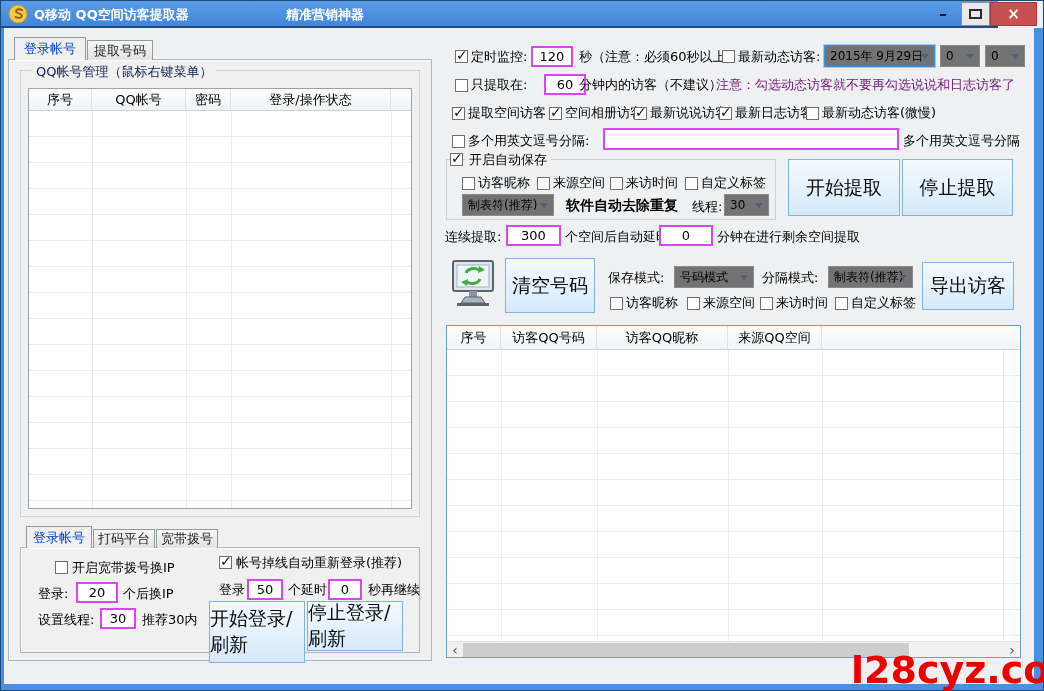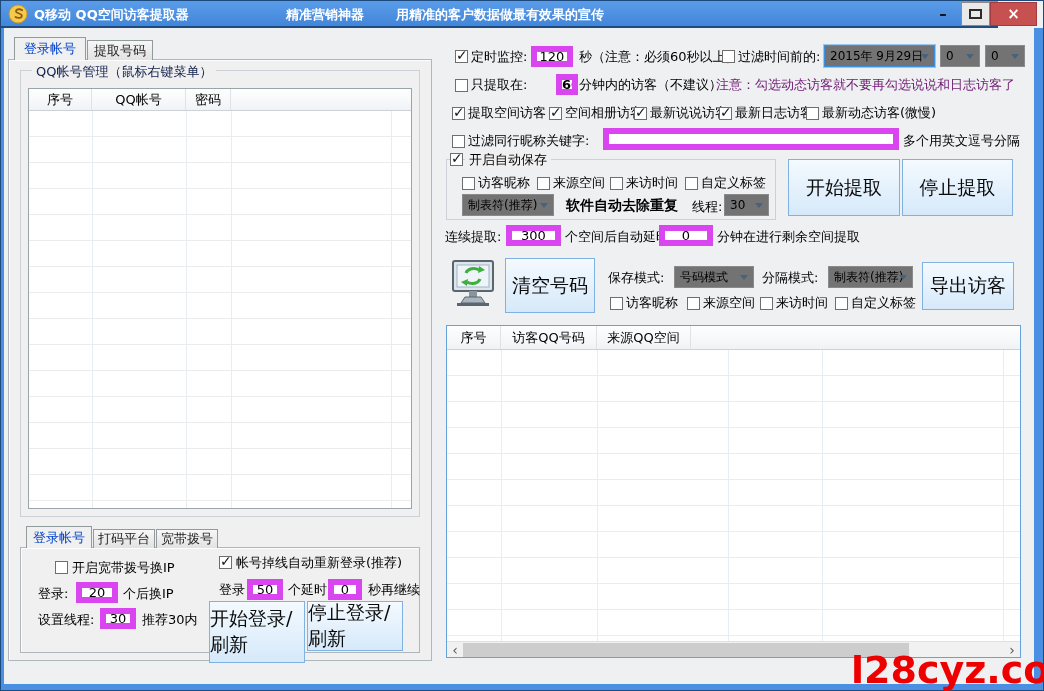--- a/index.html
+++ b/index.html
@@ -32,21 +32,21 @@
     box-shadow: inset 1px 1px 0 #fdfdfd; }
   .gbox { position:absolute; border:1px solid #cbd1d6; z-index:2; }
   .gbox-legend { position:absolute; font-size:13px; color:#13214d; background:#f0f0f0; padding:0 4px; white-space:nowrap; z-index:3; }
 
   
   .cb { position:absolute; width:13px; height:13px; background:#fff; border:1px solid #6e6e6e; z-index:5; }
   .cb.checked::after { content:"✓"; position:absolute; left:0; top:-4px; font-size:14px; font-weight:bold; color:#161616; }
   .lbl { position:absolute; font-size:13px; white-space:nowrap; color:#000; z-index:5; line-height:16px; }
   .lbl.red { color:#701a75; }
   .lbl.bold14 { font-weight:bold; font-size:14px; }
-  .tbox { position:absolute; height:21px; border:6px solid #d946ef; background:#fff; text-align:center;
+  .tbox { position:absolute; height:21px; border:2px solid #d946ef; background:#fff; text-align:center;
     font-size:13px; font-family:inherit; z-index:5; padding:0; }
   .dd { position:absolute; height:22px; background:#737373; border:1px solid #8a8a8a; z-index:5; }
   .dd .dd-text { position:absolute; left:5px; top:50%; transform:translateY(-50%); font-size:12px; white-space:nowrap; }
   .dd .dd-arrow { position:absolute; right:5px; top:8px; width:0; height:0;
     border-left:4px solid transparent; border-right:4px solid transparent; border-top:5px solid #47617e; }
   .dd.focus { border:1px solid #3d8fe0; box-shadow:0 0 0 1px #9cc6ee; }
   .btn { position:absolute; display:flex; align-items:center; justify-content:center; font-size:19px; color:#0a0a0a;
     background:linear-gradient(#f4fafe,#d6e9fa); border:1px solid #7fb2e2; z-index:5; }
 
   
@@ -78,21 +78,20 @@
 
 <div class="titlebar">
   <span class="abs" style="left:8px;top:4px">
     <svg width="20" height="20" viewBox="0 0 20 20">
       <circle cx="10" cy="10" r="9" fill="#f7c948" stroke="#c9972b"></circle>
       <path d="M14.2 6.3 C12 4.6 8.4 5 8 7 c-.3 1.6 1.6 2.1 3 2.5 1.5 .4 3.2 1 2.8 2.7 c-.5 2 -4 2.3 -6.3 .8" fill="none" stroke="#8a5d12" stroke-width="1.8" stroke-linecap="round"></path>
     </svg>
   </span>
   <span class="t-text" style="left:34px">Q移动 QQ空间访客提取器</span>
   <span class="t-text" style="left:286px">精准营销神器</span>
-  <span class="t-text" style="left:396px">用精准的客户数据做最有效果的宣传</span>
   <div class="win-min">
       <span>–</span>
     </div>
   <div class="win-max">
       <span class="sq"></span>
     </div>
   <div class="win-close">
       <span>×</span>
     </div>
 </div>
@@ -106,20 +105,21 @@
 <div class="tpanel" style="left:8px;top:59px;width:424px;height:602px"></div>
 
 <div class="gbox" style="left:20px;top:70px;width:400px;height:447px"></div>
 <span class="gbox-legend" style="left:32px;top:63px">QQ帐号管理（鼠标右键菜单）</span>
 
 <div class="dtable gray" style="left:28px;top:88px;width:384px;height:421px">
   <div class="thead">
     <div class="th" style="width:63px">序号</div>
     <div class="th" style="width:94px">QQ帐号</div>
     <div class="th" style="width:45px">密码</div>
+    <div class="th" style="width:160px">登录/操作状态</div>
     <div class="th" style="width:20px;border-right:none"></div>
   </div>
   <div class="tbody" style="height:397px">
     <div class="vline" style="left:63px"></div>
     <div class="vline" style="left:157px"></div>
     <div class="vline" style="left:202px"></div>
     <div class="vline" style="left:362px"></div>
   </div>
 </div>
 
@@ -159,53 +159,53 @@
   </div>
 <div class="btn" style="left:307px;top:601px;width:96px;height:50px">
     <span>停止登录/刷新</span>
   </div>
 
 <span class="cb checked" style="left:455px;top:50px"></span>
 <span class="lbl" style="left:471px;top:49px">定时监控:</span>
 <input class="tbox" style="left: 531px; top: 46px; width: 42px;" value="120">
 <span class="lbl" style="left:579px;top:49px">秒（注意：必须60秒以上）</span>
 <span class="cb" style="left:722px;top:50px"></span>
-<span class="lbl" style="left:738px;top:49px">过滤时间前的:</span>
+<span class="lbl" style="left:738px;top:49px">最新动态访客:</span>
 <div class="dd focus" style="left:824px;top:45px;width:111px">
   <span class="dd-text">2015年 9月29日</span>
   <span class="dd-arrow"></span>
 </div>
 <div class="dd" style="left:940px;top:45px;width:40px">
   <span class="dd-text">0</span>
   <span class="dd-arrow"></span>
 </div>
 <div class="dd" style="left:985px;top:45px;width:40px">
   <span class="dd-text">0</span>
   <span class="dd-arrow"></span>
 </div>
 
 <span class="cb" style="left:455px;top:79px"></span>
 <span class="lbl" style="left:471px;top:77px">只提取在:</span>
-<input class="tbox" style="left: 556px; top: 74px; width: 22px; font-weight: bold;" value="60">
+<input class="tbox" style="left: 544px; top: 74px; width: 42px;" value="60">
 <span class="lbl" style="left:579px;top:77px">分钟内的访客（不建议）</span>
 <span class="lbl red" style="left:716px;top:77px">注意：勾选动态访客就不要再勾选说说和日志访客了</span>
 
 <span class="cb checked" style="left:452px;top:107px"></span>
 <span class="lbl" style="left:468px;top:105px">提取空间访客</span>
 <span class="cb checked" style="left:549px;top:107px"></span>
 <span class="lbl" style="left:565px;top:105px">空间相册访客</span>
 <span class="cb checked" style="left:634px;top:107px"></span>
 <span class="lbl" style="left:650px;top:105px">最新说说访客</span>
 <span class="cb checked" style="left:719px;top:107px"></span>
 <span class="lbl" style="left:735px;top:105px">最新日志访客</span>
 <span class="cb" style="left:806px;top:107px"></span>
 <span class="lbl" style="left:822px;top:105px">最新动态访客(微慢)</span>
 
 <span class="cb" style="left:452px;top:135px"></span>
-<span class="lbl" style="left:468px;top:133px">过滤同行昵称关键字:</span>
+<span class="lbl" style="left:468px;top:133px">多个用英文逗号分隔:</span>
 <input class="tbox" style="left: 603px; top: 128px; width: 296px; height: 22px; text-align: left;" value="">
 <span class="lbl" style="left:903px;top:133px">多个用英文逗号分隔</span>
 
 <div class="gbox" style="left:446px;top:159px;width:330px;height:61px"></div>
 <span class="cb checked" style="left:450px;top:153px"></span>
 <span class="gbox-legend" style="left:465px;top:151px;color:#000">开启自动保存</span>
 <span class="cb" style="left:462px;top:177px"></span>
 <span class="lbl" style="left:478px;top:175px">访客昵称</span>
 <span class="cb" style="left:537px;top:177px"></span>
 <span class="lbl" style="left:553px;top:175px">来源空间</span>
@@ -272,20 +272,21 @@
 <span class="cb" style="left:835px;top:297px"></span>
 <span class="lbl" style="left:851px;top:295px">自定义标签</span>
 <div class="btn" style="left:922px;top:262px;width:92px;height:48px">
     <span>导出访客</span>
   </div>
 
 <div class="dtable blue vtable" style="left:446px;top:325px;width:575px;height:333px">
   <div class="thead">
     <div class="th" style="width:54px">序号</div>
     <div class="th" style="width:96px">访客QQ号码</div>
+    <div class="th" style="width:131px">访客QQ昵称</div>
     <div class="th" style="width:94px">来源QQ空间</div>
     <div class="th" style="width:17px;border-right:none"></div>
   </div>
   <div class="tbody" style="height:291px">
     <div class="vline" style="left:54px"></div>
     <div class="vline" style="left:150px"></div>
     <div class="vline" style="left:281px"></div>
     <div class="vline" style="left:375px"></div>
     <div class="vline" style="left:556px"></div>
   </div>

